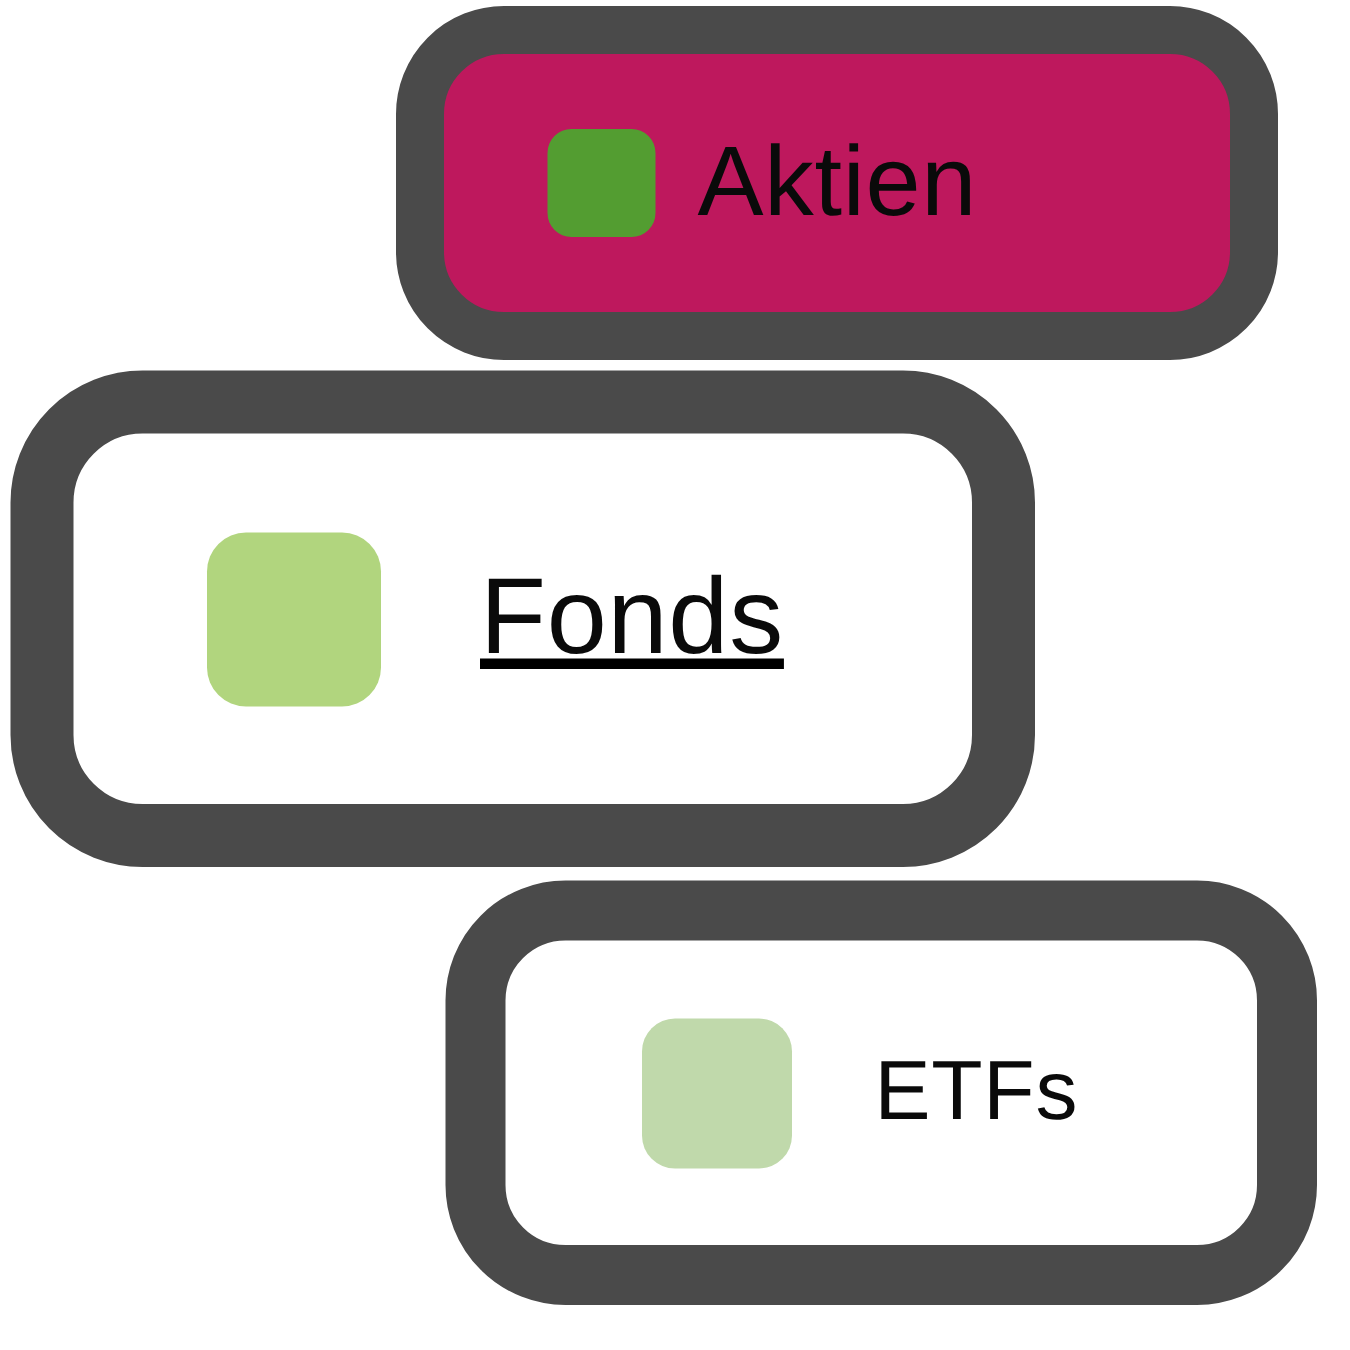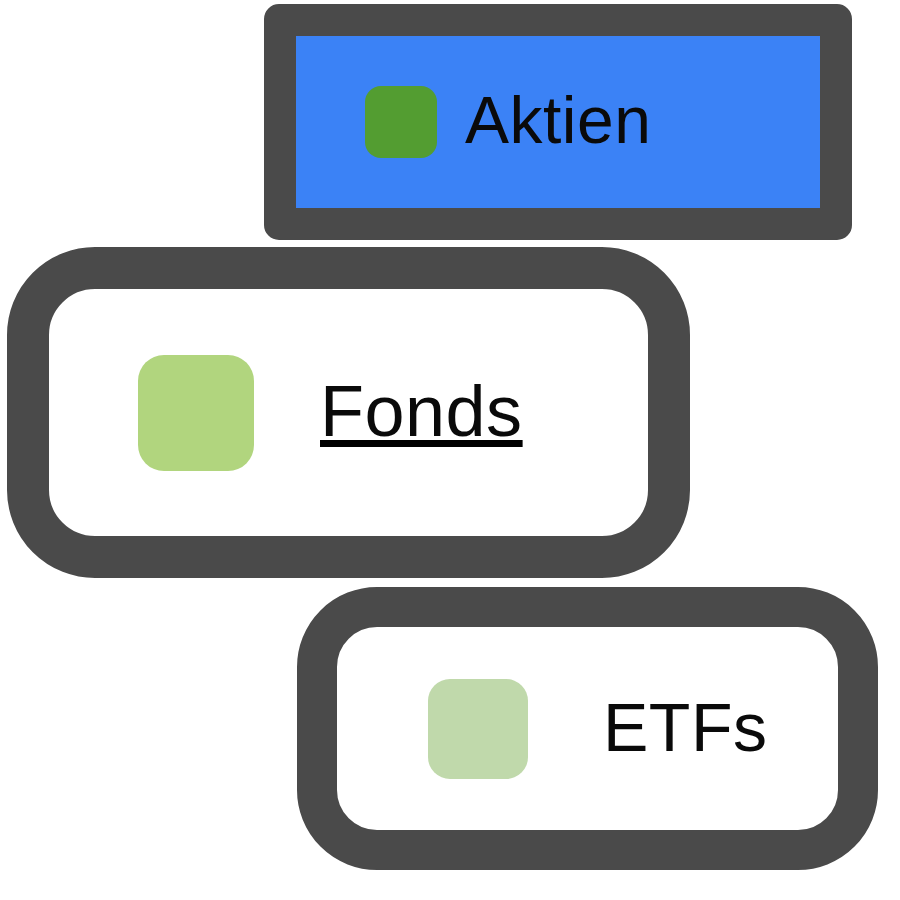--- a/index.html
+++ b/index.html
@@ -79,28 +79,28 @@
   }
   .label {
     color: #0a0a0a;
     line-height: 1;
     white-space: nowrap;
     letter-spacing: 0.5px;
     padding-bottom: 4px;
   }
   .label-aktien { font-size: 66px; }
   .label-fonds  { font-size: 72px; }
-  .label-etfs   { font-size: 68px; margin-left: 20px; }
+  .label-etfs   { font-size: 56px; }
 </style>
 </head>
 <body>
 
 <div class="canvas" style="background-color: rgb(255, 255, 255);">
 
-  <div class="card card-aktien" style="border-color: rgb(74, 74, 74); background-color: #3b82f6; border-radius: 15px;">
+  <div class="card card-aktien" style="border-color: rgb(74, 74, 74); background-color: #be185d;">
     <span class="swatch swatch-aktien" style="background-color: rgb(83, 157, 49);"></span>
     <span class="label label-aktien" style="color: rgb(10, 10, 10);">Aktien</span>
   </div>
 
   <div class="card card-fonds" style="border-color: rgb(74, 74, 74); background-color: rgb(255, 255, 255);">
     <span class="swatch swatch-fonds" style="background-color: rgb(177, 213, 126);"></span>
     <span class="label label-fonds" style="color: rgb(10, 10, 10);">Fonds</span>
   </div>
 
   <div class="card card-etfs" style="border-color: rgb(74, 74, 74); background-color: rgb(255, 255, 255);">

